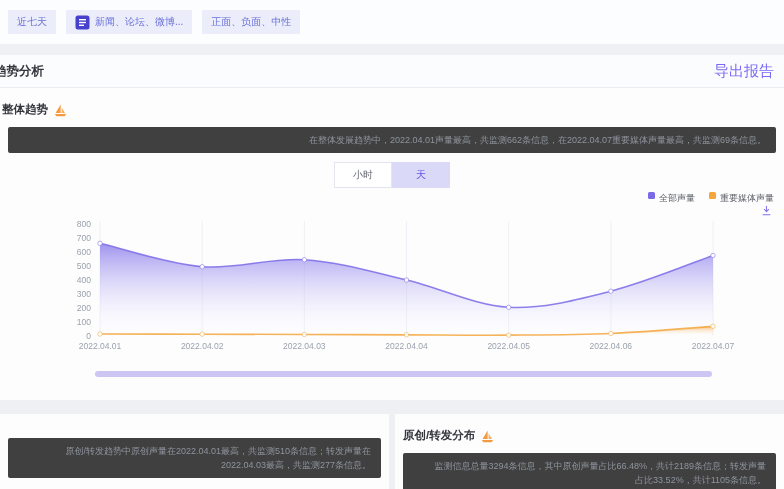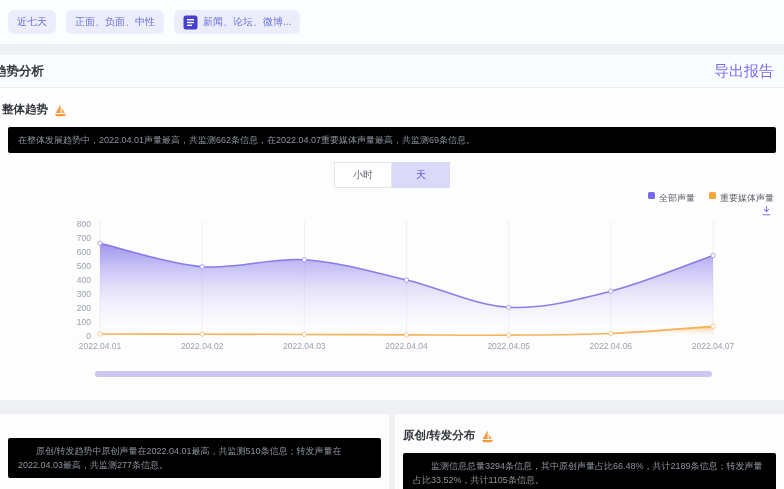--- a/index.html
+++ b/index.html
@@ -5,38 +5,38 @@
   * { box-sizing: border-box; margin: 0; padding: 0; }
   html,body { width:784px; height:489px; overflow:hidden; }
   body {
     font-family:"Liberation Sans","DejaVu Sans",sans-serif;
     background:#eef0f4; color:#333; font-size:12px;
   }
   
   .topbar { background:#fcfdfe; height:44px; padding:10px 8px; display:flex; gap:10px; align-items:center; }
   .chip {
     display:flex; align-items:center; gap:5px;
-    background:#ebedfb; color:#6a70d8; border-radius:6px;
+    background:#ebedfb; color:#6a70d8; border-radius:1px;
     padding:0 9px; height:24px; font-size:10px; cursor:pointer; white-space:nowrap;
   }
   .chip .chip-ico { width:15px; height:15px; flex:0 0 auto; }
   
   .main-card { background:#fdfdfe; margin-top:11px; height:345px; overflow:hidden; }
   .main-head {
     height:33px; padding:0 10px; display:flex; align-items:center; justify-content:space-between;
     border-bottom:1px solid #ecedf1; background:#fbfcfd;
   }
   .main-head h2 { font-size:12.5px; color:#33373d; font-weight:bold; margin-left:-16px; }
   .export-link { font-size:15px; color:#7b6cf5; text-decoration:none; cursor:pointer; }
   .sec-title-row { display:flex; align-items:flex-end; gap:6px; margin:14px 8px 0 8px; }
   .sec-title { font-size:11.5px; color:#33363c; font-weight:bold; margin-left:-6px; }
   .hl-ico { width:13px; height:13px; }
   .info-box {
-    margin:10px 8px 0 8px; background:#000000; border-radius:2px;
-    padding:6px 10px; font-size:9px; color:#8e939d; line-height:14px;
+    margin:10px 8px 0 8px; background:#404040; border-radius:2px;
+    padding:6px 10px; font-size:9px; color:#8e939d; line-height:14px;text-align:right;
   }
   .info-box.indent { text-indent:2em; }
   
   .toggle-row { display:flex; justify-content:center; margin-top:9px; }
   .tg-btn {
     min-width:58px; height:26px; font-size:10px; padding:0 14px;
     background:#fff; border:1px solid #e3e5ee; color:#62666e; cursor:pointer;
     font-family:Liberation Sans, sans-serif;
   }
   .tg-btn.active { background:#dbd9f8; border-color:#dbd9f8; color:#5f53e6; }
@@ -53,34 +53,34 @@
   .cards-row { display:flex; gap:6px; margin-top:14px; }
   .card { background:#fdfdfe; flex:1; padding:14px 8px; height:130px; overflow:hidden; }
   .card .sec-title { margin-left:0; }
 </style>
 </head>
 <body>
 
 <div class="topbar">
   <div class="chip">
     <span>近七天</span>
-  </div>
-  <div class="chip">
-    <span>正面、负面、中性</span>
   </div>
   <div class="chip">
     <span class="chip-ico">
       <svg width="15" height="15" viewBox="0 0 15 15">
           <rect x="0.5" y="0.5" width="14" height="14" rx="2.5" fill="#4640cc"></rect>
           <rect x="4" y="4" width="7" height="1.4" fill="#fff"></rect>
           <rect x="4" y="6.8" width="7" height="1.4" fill="#fff"></rect>
           <rect x="4" y="9.6" width="5" height="1.4" fill="#fff"></rect>
         </svg>
     </span>
     <span>新闻、论坛、微博...</span>
+  </div>
+  <div class="chip">
+    <span>正面、负面、中性</span>
   </div>
 </div>
 
 <div class="main-card">
   <div class="main-head">
     <h2>趋势分析</h2>
     <a class="export-link">导出报告</a>
   </div>
 
   <div class="sec-title-row">

